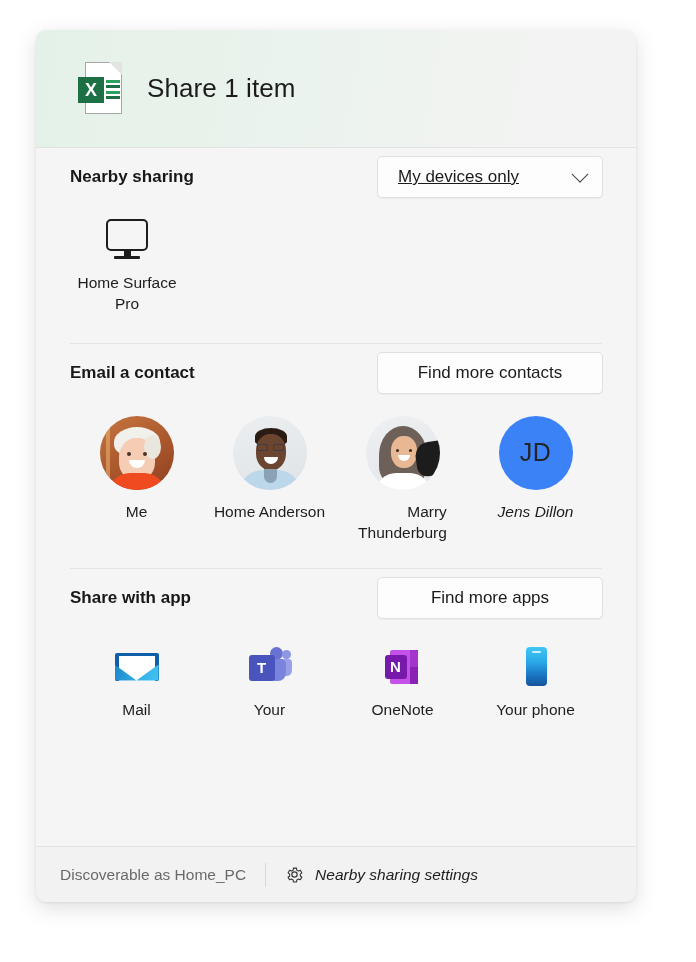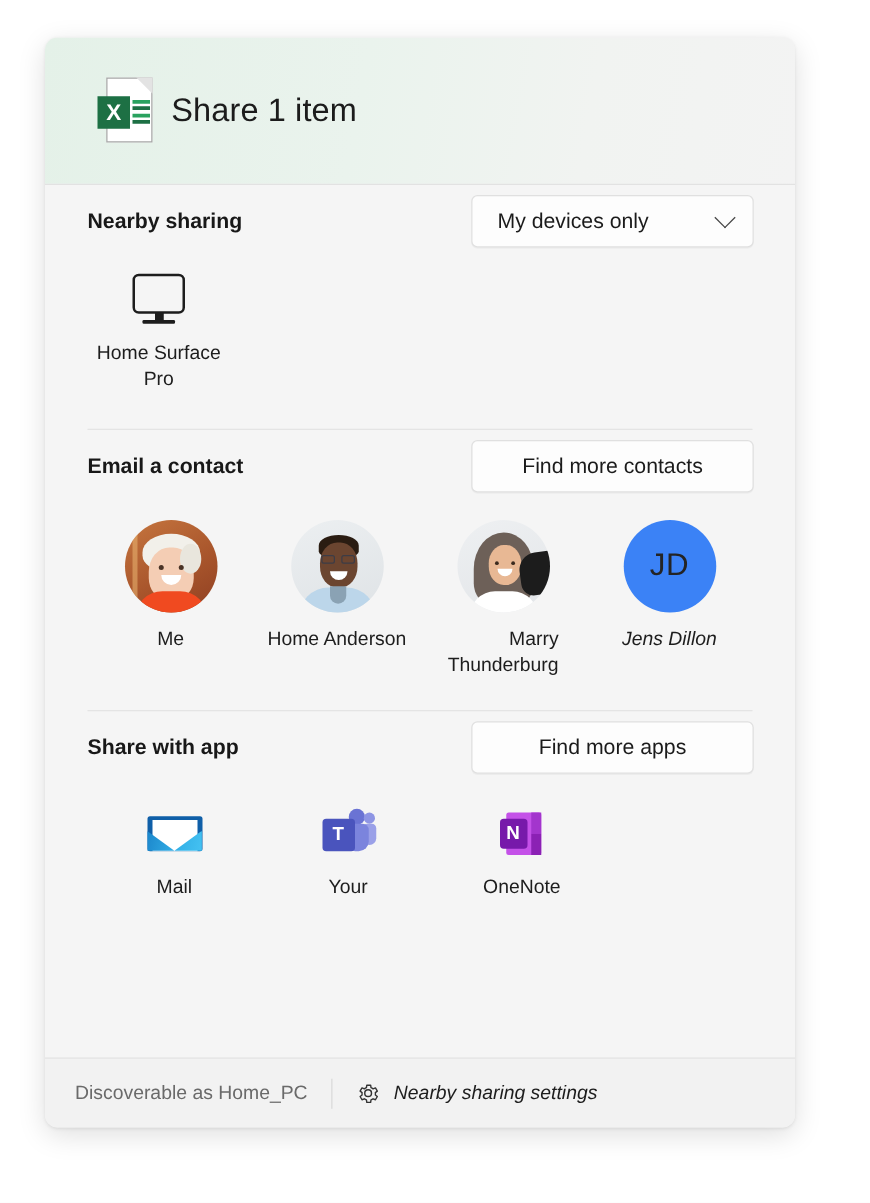--- a/index.html
+++ b/index.html
@@ -82,21 +82,21 @@
     margin-bottom: 2.6px;
     background: #2aa25f;
   }
   .excel-rows i.dark { background: #1d7044; }
   .excel-rows i:nth-child(1) { width: 14px; }
   .excel-rows i:nth-child(2) { width: 14px; }
   .excel-rows i:nth-child(3) { width: 14px; }
   .excel-rows i:nth-child(4) { width: 14px; }
 
   .header-title {
-    margin-left: 13px;
+    margin-left: 23px;
     font-size: 26px;
     color: #1c1c1c;
     letter-spacing: 0.1px;
   }
 
   
   .body {
     flex: 1 1 auto;
     background: #f5f5f5;
     padding: 0;
@@ -128,20 +128,21 @@
     font-size: 17px;
     color: #1b1b1b;
     box-sizing: border-box;
     box-shadow: 0 1px 0.5px rgba(0,0,0,0.035);
     padding: 0 14px;
     cursor: default;
   }
   .pill.dropdown {
     justify-content: space-between;
     padding: 0 16px 0 20px;
+    text-decoration: underline;
   }
   .chev {
     width: 11px; height: 11px;
     border-right: 1.4px solid #444;
     border-bottom: 1.4px solid #444;
     transform: rotate(45deg) translate(-2px,-2px);
     margin-left: 12px;
   }
 
   
@@ -471,20 +472,27 @@
       <div class="app">
         <div class="app-icon">
           <div class="on-back"></div>
           <div class="on-strip1"></div>
           <div class="on-strip2"></div>
           <div class="on-badge">N</div>
         </div>
         <div class="app-label">OneNote</div>
       </div>
 
+      <div class="app">
+        <div class="app-icon">
+          <div class="ph-body"></div>
+          <div class="ph-speaker"></div>
+        </div>
+        <div class="app-label">Your phone</div>
+      </div>
     </div>
 
   </div>
 
   <div class="footer">
     <div class="footer-text">Discoverable as Home_PC</div>
     <div class="footer-sep"></div>
     <div class="footer-link">
       <svg class="gear" viewBox="0 0 24 24">
         <path d="M12 8.6a3.4 3.4 0 1 0 0 6.8 3.4 3.4 0 0 0 0-6.8z" fill="none" stroke="#333" stroke-width="1.5"></path>

